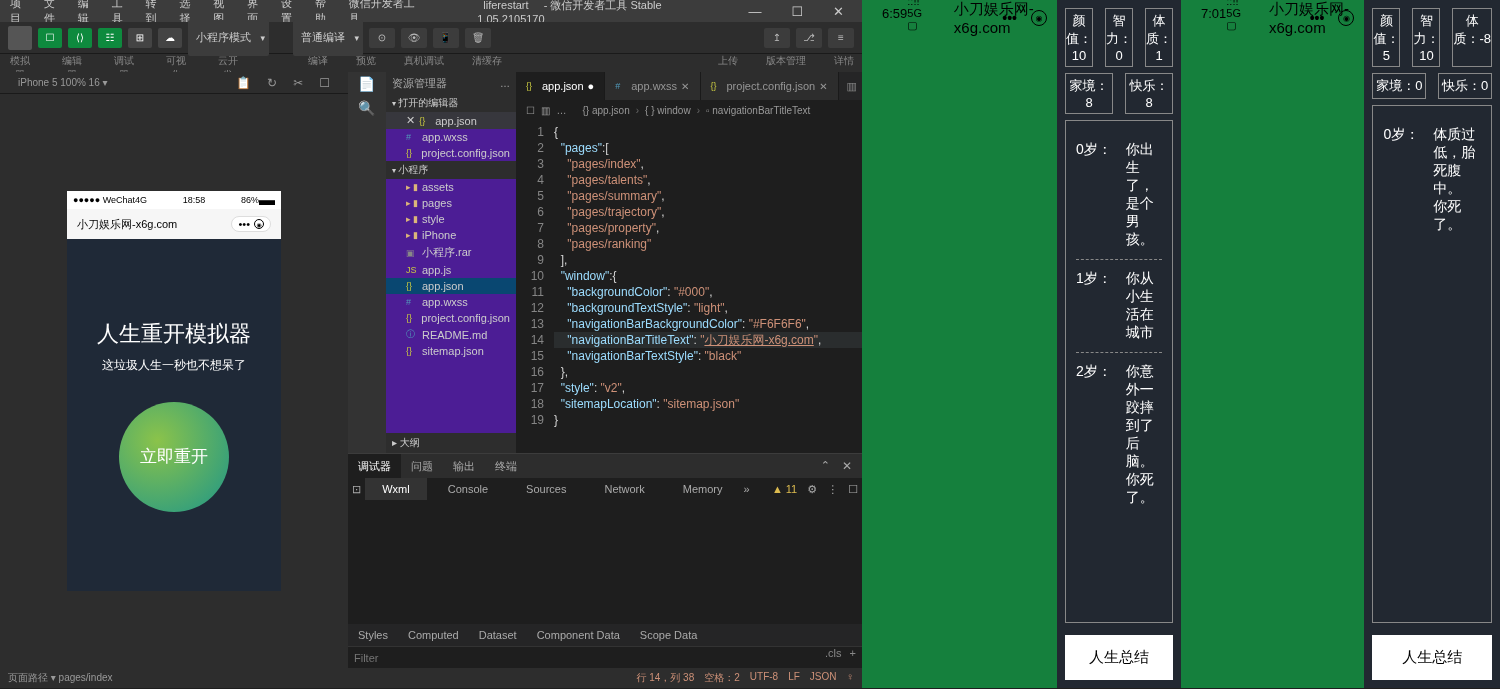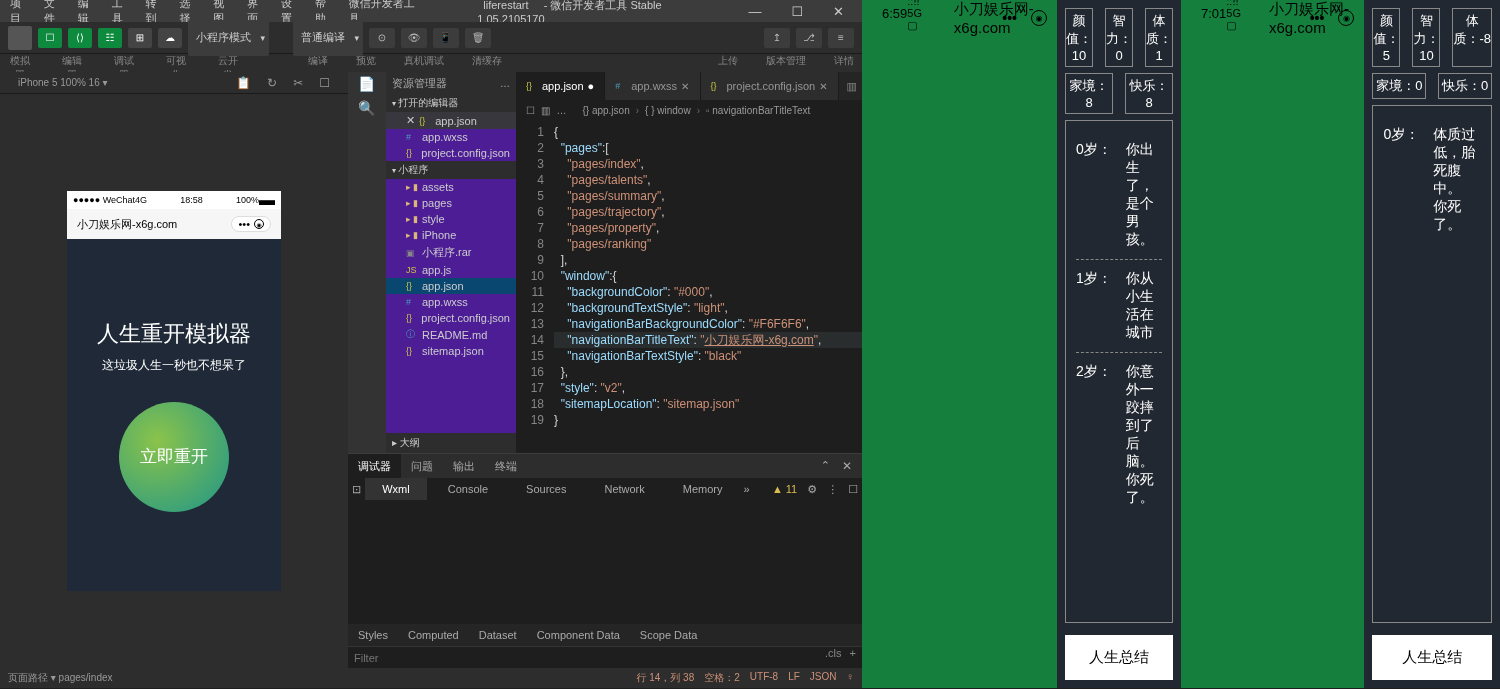--- a/index.html
+++ b/index.html
@@ -178,21 +178,21 @@
           <span>↻</span>
           <span>✂</span>
           <span>☐</span>
         </div>
       </div>
       <div class="simwrap">
         <div class="phone">
           <div class="pstatus">
             <span>●●●●● WeChat4G</span>
             <span class="t">18:58</span>
-            <span>100%</span>
+            <span>86%</span>
             <span class="b">▬</span>
           </div>
           <div class="pnav">
             <span>小刀娱乐网-x6g.com</span>
             <div class="dots">
                 <span>•••</span>
                 <span>◉</span>
               </div>
           </div>
           <div class="pbody">

